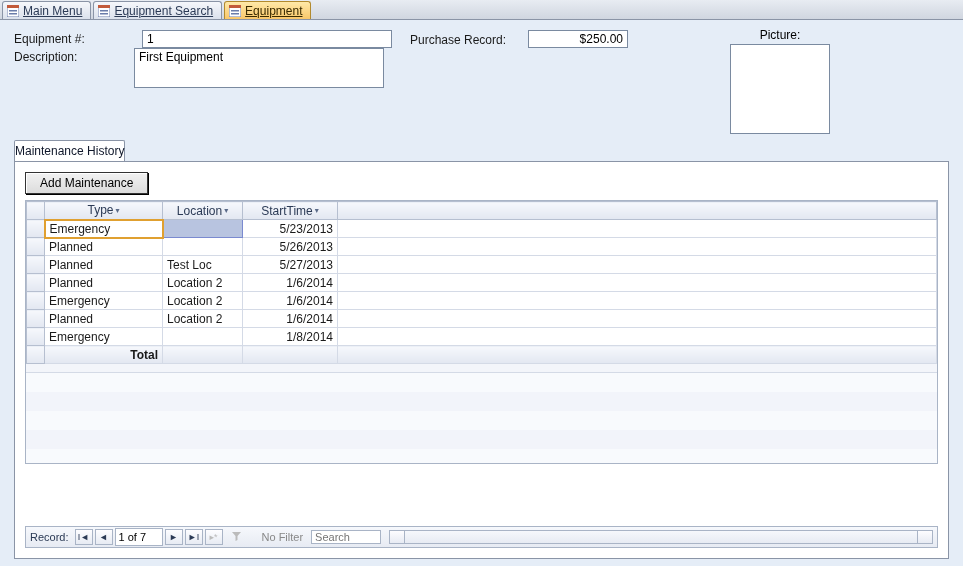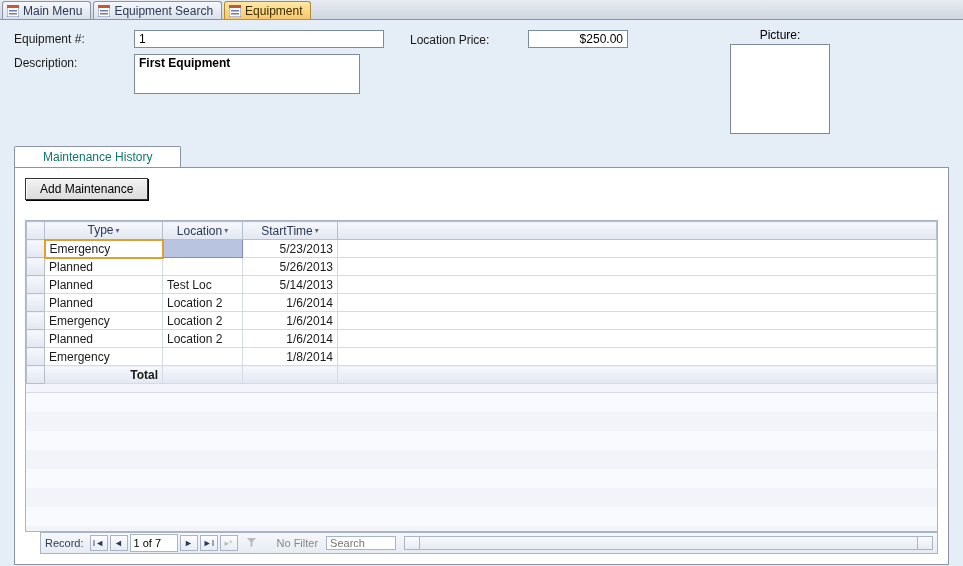--- a/index.html
+++ b/index.html
@@ -27,20 +27,21 @@
     height: 18px;
     padding: 0 8px 0 4px;
     margin-right: 2px;
     border: 1px solid #8a94a6;
     border-bottom: none;
     border-radius: 3px 3px 0 0;
     background: linear-gradient(#f5f7fb,#dbe1ec);
     color: #2b3a55;
     cursor: pointer;
     gap: 4px;
+    text-decoration: underline;
   }
   .doc-tab.active {
     background: linear-gradient(#ffe9a8,#f9c76a);
     border-color: #b28a2e;
     color: #3a2b00;
   }
   .form-icon {
     width: 12px; height: 12px;
     display: inline-block;
   }
@@ -61,26 +62,26 @@
   .right-col { position:absolute; left:410px; top:10px; }
   .right-col .r { display:flex; align-items:center; margin-bottom:8px;}
   .right-col .lbl { width:118px; }
   .right-col input { width:100px; text-align:right; }
   .pic-block { position:absolute; left:730px; top:8px; text-align:center; }
   .pic-label { color:#000; margin-bottom:2px; }
   .pic-box { width:100px; height:90px; background:#fff; border:1px solid #7a8aa0;}
   
   .sub-tabs { margin-top: 52px; display:flex;}
   .sub-tab {
-    padding: 3px 28px;
+    padding: 3px 0;
     background:#fff;
     border:1px solid #8a94a6;
     border-bottom:none;
     border-radius:2px 2px 0 0;
-    color:#0f766e;
+    color:#0f172a;
     cursor:pointer;
   }
   .sub-panel {
     border:1px solid #8a94a6;
     background:#fff;
     height: 398px;
     position:relative;
   }
   .add-btn-row { padding:10px 10px 6px 10px;}
   .btn3d {
@@ -88,23 +89,23 @@
     padding:3px 14px;
     border:1px solid #333;
     background:linear-gradient(#f2f2f2,#dcdcdc);
     box-shadow: inset 1px 1px 0 #fff, 1px 1px 0 #000;
     color:#000;
     cursor:pointer;
     font:inherit;
     text-align:right;
   }
   .grid-wrap {
-    margin: 14px 10px;
+    margin: 0 10px;
     border:1px solid #a9b4c6;
-    height: 312px;
+    height: 264px;
     overflow:hidden;
     background:#f3f5fa;
     position:relative;
   }
   table.grid {
     border-collapse: collapse;
     width:100%;
     background:#fff;
     table-layout: fixed;
   }
@@ -152,21 +153,20 @@
     left:10px; right:10px; bottom:10px;
     height:22px;
     border:1px solid #a9b4c6;
     background:linear-gradient(#f6f8fc,#e7ebf3);
     display:flex;
     align-items:center;
     gap:2px;
     padding:0 4px;
     font-size:11px;
     color:#2b3a55;
-    margin-left:15px;
   }
   .recnav .rn-lbl { margin-right:4px;}
   .navbtn {
     width:18px; height:16px;
     border:1px solid #a9b4c6;
     background:linear-gradient(#fdfdff,#e7ebf3);
     display:flex; align-items:center; justify-content:center;
     font-size:9px; color:#2b3a55; cursor:pointer;
   }
   .recnav input.recpos {
@@ -221,32 +221,32 @@
           <rect x="0" y="0" width="12" height="3" fill="#c25a3a"></rect>
           <rect x="2" y="5" width="8" height="1.5" fill="#6b7daa"></rect>
           <rect x="2" y="8" width="8" height="1.5" fill="#6b7daa"></rect>
         </svg>
     </span>
     <span>Equipment</span>
   </div>
 </div>
 
 <div class="form-area">
-  <div class="form-row" style="margin-bottom:6px;">
+  <div class="form-row" style="margin-bottom:0;gap:8px;">
     <span class="lbl">Equipment #:</span>
     <input class="text" style="width: 250px;" value="1">
   </div>
   <div class="form-row">
     <span class="lbl">Description:</span>
-    <textarea class="text" style="width: 226px; font-weight: bold;">First Equipment</textarea>
+    <textarea class="text" style="width: 250px;">First Equipment</textarea>
   </div>
 
   <div class="right-col">
     <div class="r">
-      <span class="lbl">Location Price:</span>
+      <span class="lbl">Purchase Record:</span>
       <input class="text" value="$250.00" style="">
     </div>
   </div>
 
   <div class="pic-block">
     <div class="pic-label">Picture:</div>
     <div class="pic-box"></div>
   </div>
 
   <div class="sub-tabs">
@@ -302,21 +302,21 @@
               <td class="rowhdr"></td>
               <td class="type-cell">Planned</td>
               <td class="loc-cell"></td>
               <td class="right">5/26/2013</td>
               <td></td>
             </tr>
             <tr>
               <td class="rowhdr"></td>
               <td class="type-cell">Planned</td>
               <td class="loc-cell">Test Loc</td>
-              <td class="right">5/14/2013</td>
+              <td class="right">5/27/2013</td>
               <td></td>
             </tr>
             <tr>
               <td class="rowhdr"></td>
               <td class="type-cell">Planned</td>
               <td class="loc-cell">Location 2</td>
               <td class="right">1/6/2014</td>
               <td></td>
             </tr>
             <tr>

